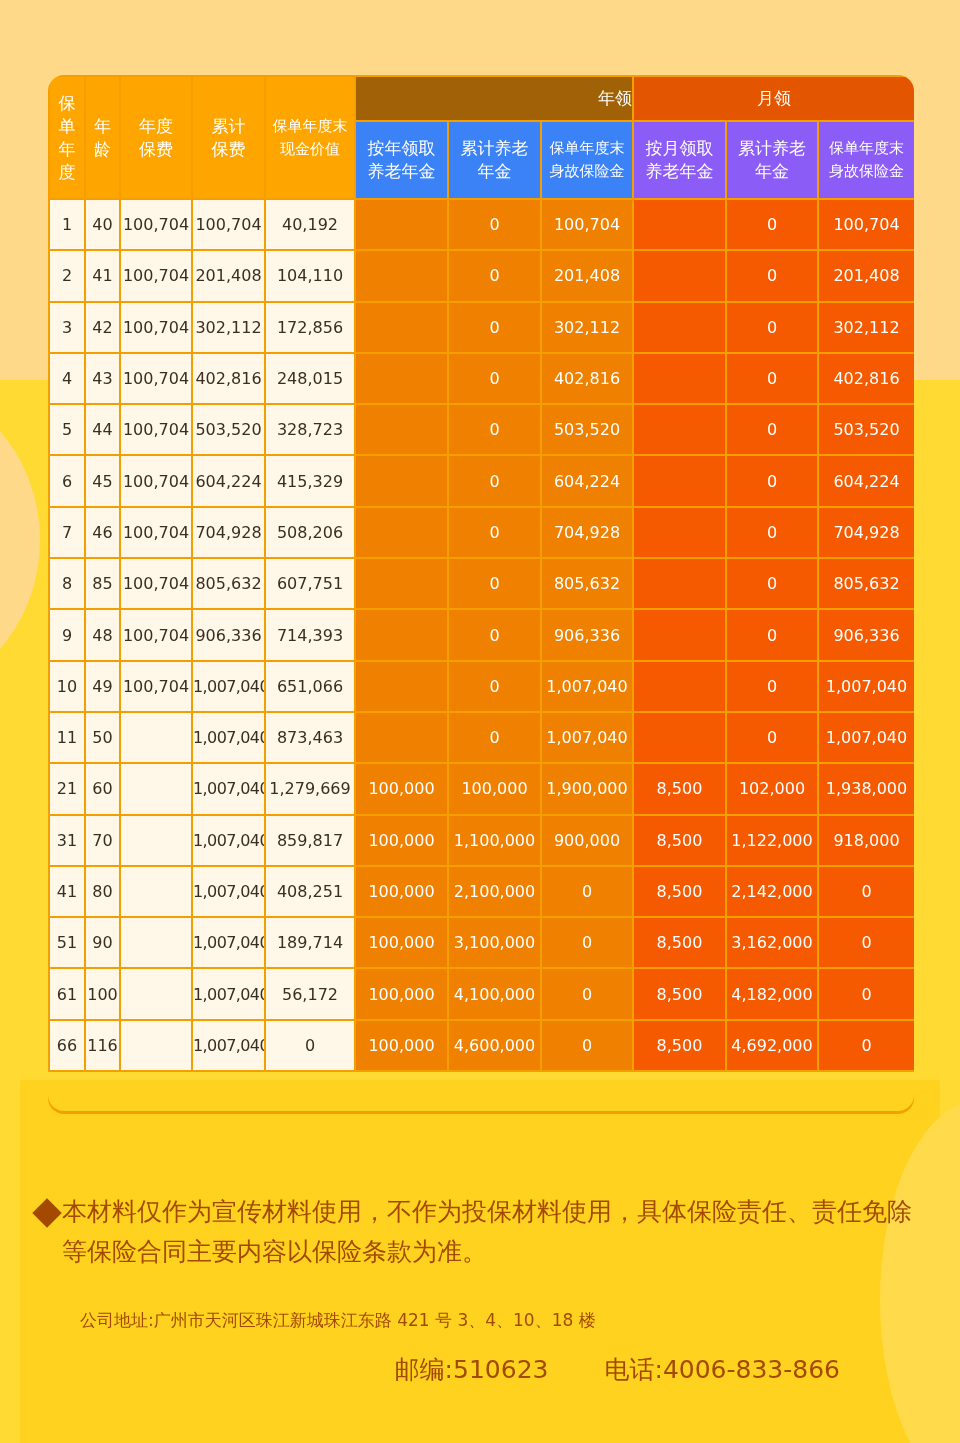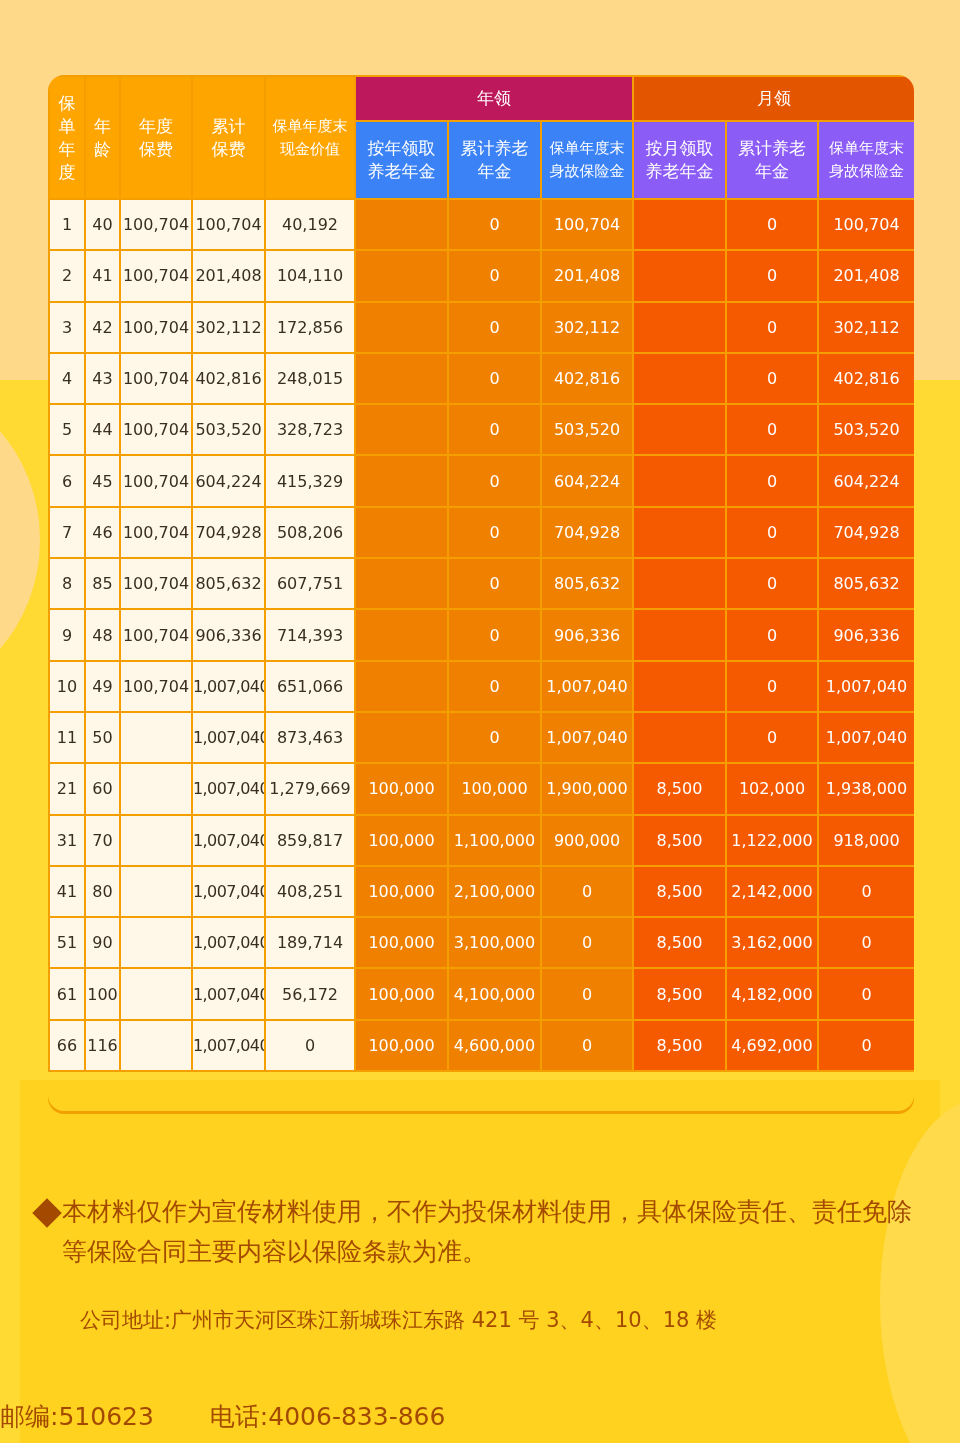--- a/index.html
+++ b/index.html
@@ -33,21 +33,21 @@
   table {
     border-collapse:collapse; width:866px; table-layout:fixed;
     font-size:16px;
   }
   th, td {
     border:2px solid #F59E00; text-align:center; padding:0; overflow:hidden; white-space:nowrap;
   }
   th { color:#FFFFFF; font-weight:normal; line-height:23px; }
   th.left { background:#FFA500; font-size:17px; }
   th.left.small { font-size:15px; }
-  th.grp-year { background:#be185d; height:43px; font-size:17px; }
+  th.grp-year { background:#a16207; height:43px; font-size:17px;text-align:right; }
   th.grp-month { background:#E45500; height:43px; font-size:17px;margin-top:46px; }
   th.sub-year { background:#3b82f6; height:76px; font-size:17px; }
   th.sub-month { background:#8b5cf6; height:76px; font-size:17px;text-align:center; }
   th.sub-small { font-size:15px; }
   td { height:49.3px; }
   td.l { background:#FFF8E8; color:#3A2E22; }
   td.y { background:#F08000; color:#FFFFFF; }
   td.m { background:#F55A00; color:#FFFFFF; }
   td.num-tight { letter-spacing:-0.6px; font-size:16px; }
   .vert span { display:block; }
@@ -56,25 +56,25 @@
     position:absolute; left:36px; top:1192px; width:890px;
     color:#A34A00; font-size:25px; line-height:40px;
   }
   .diamond {
     position:absolute; left:0; top:10px; width:22px; height:22px;
     background:#A34A00; transform:rotate(45deg) scale(0.95);
   }
   .disc-text { margin-left:26px; }
   .address {
     position:absolute; left:80px; top:1300px; width:860px;
-    color:#A34A00; font-size:21px; line-height:40px; white-space:nowrap;
+    color:#A34A00; font-size:17px; line-height:40px; white-space:nowrap;
   }
   .contact {
-    position:absolute; left:0; top:1350px; width:840px; text-align:left;
-    color:#A34A00; font-size:25px; line-height:40px; white-space:nowrap;margin-top:47px;
+    position:absolute; left:0; top:1350px; width:840px; text-align:right;
+    color:#A34A00; font-size:25px; line-height:40px; white-space:nowrap;
   }
   .contact .gap { display:inline-block; width:56px; }
 </style>
 </head>
 <body>
 
 <div class="bg-yellow"></div>
 <div class="bg-blob-left"></div>
 <div class="bg-panel"></div>
 <div class="bg-right-curve"></div>

